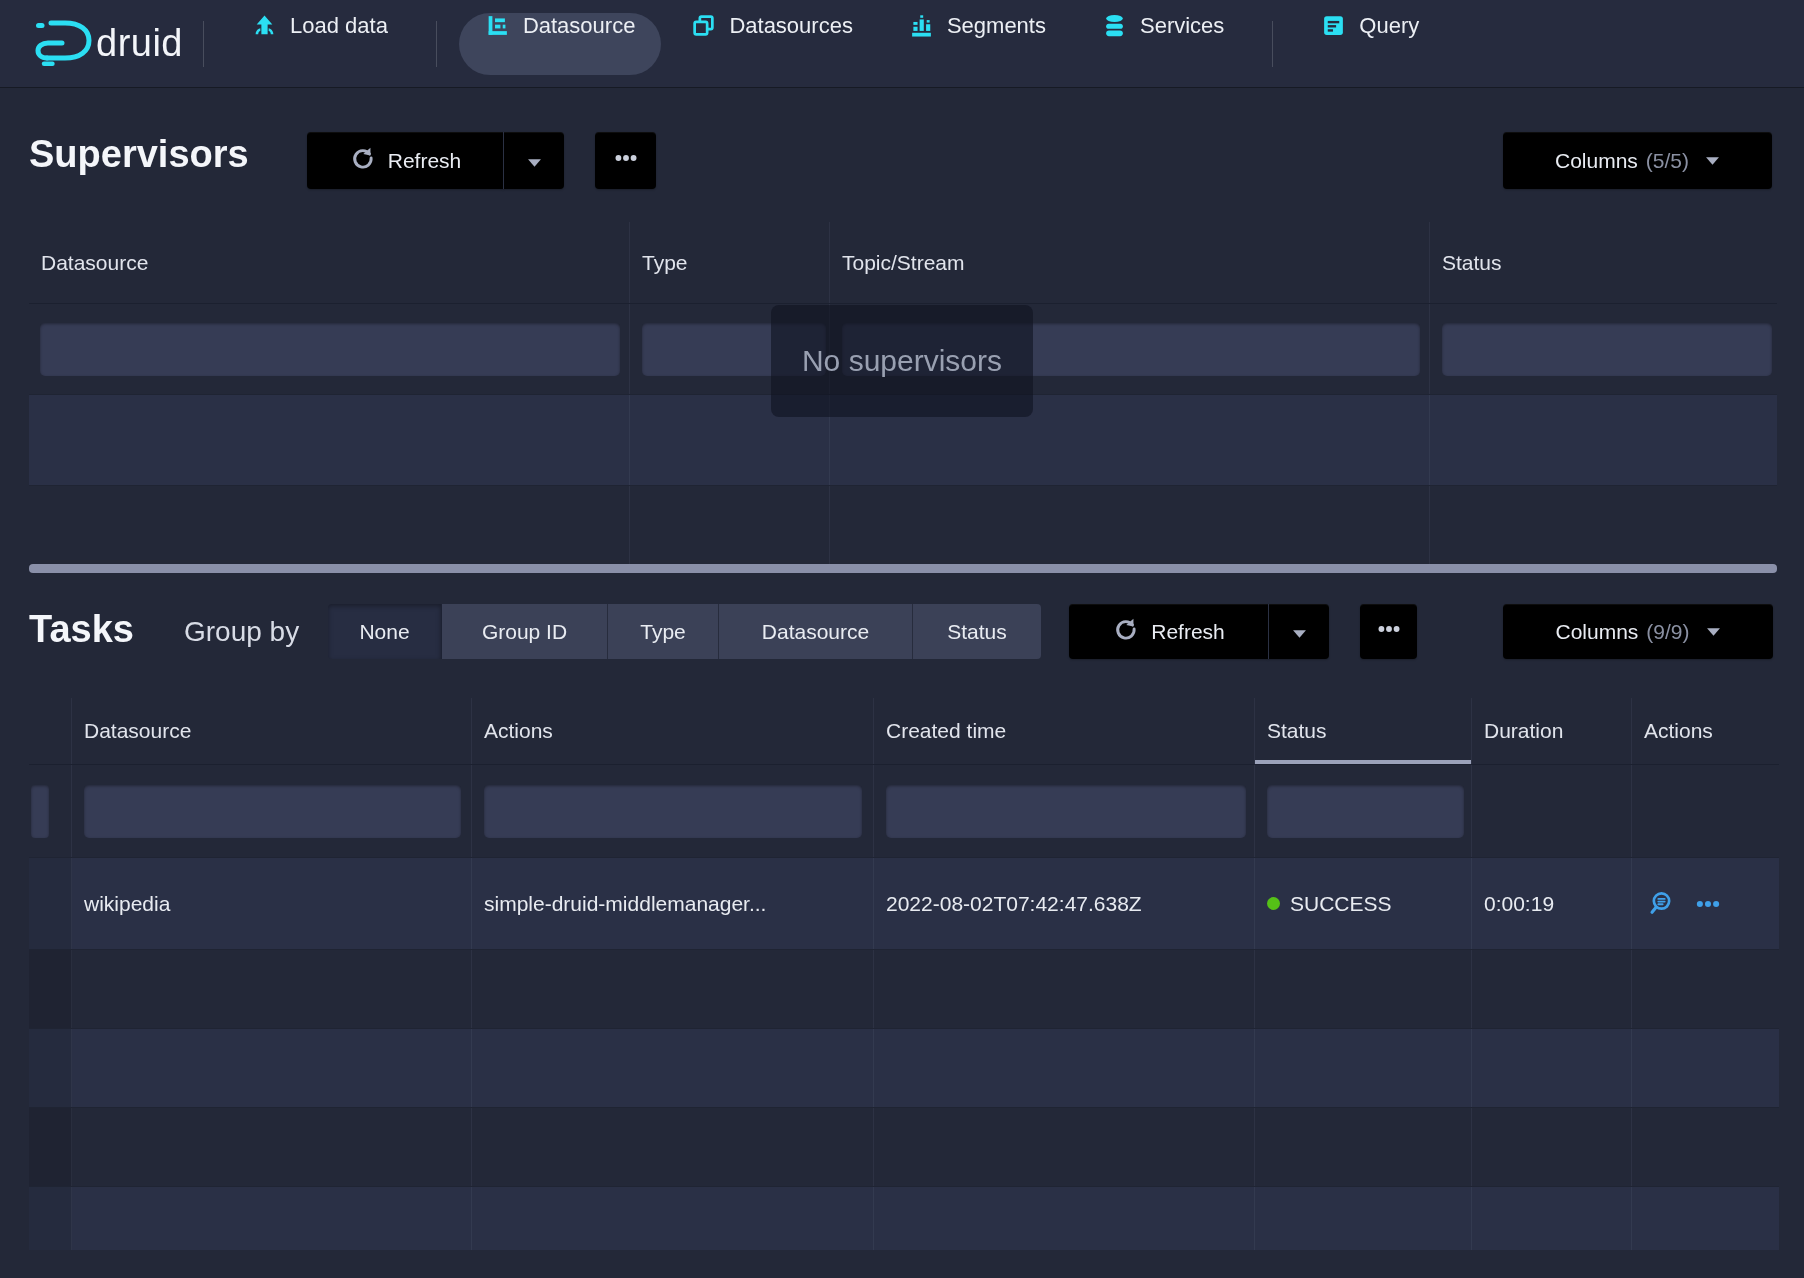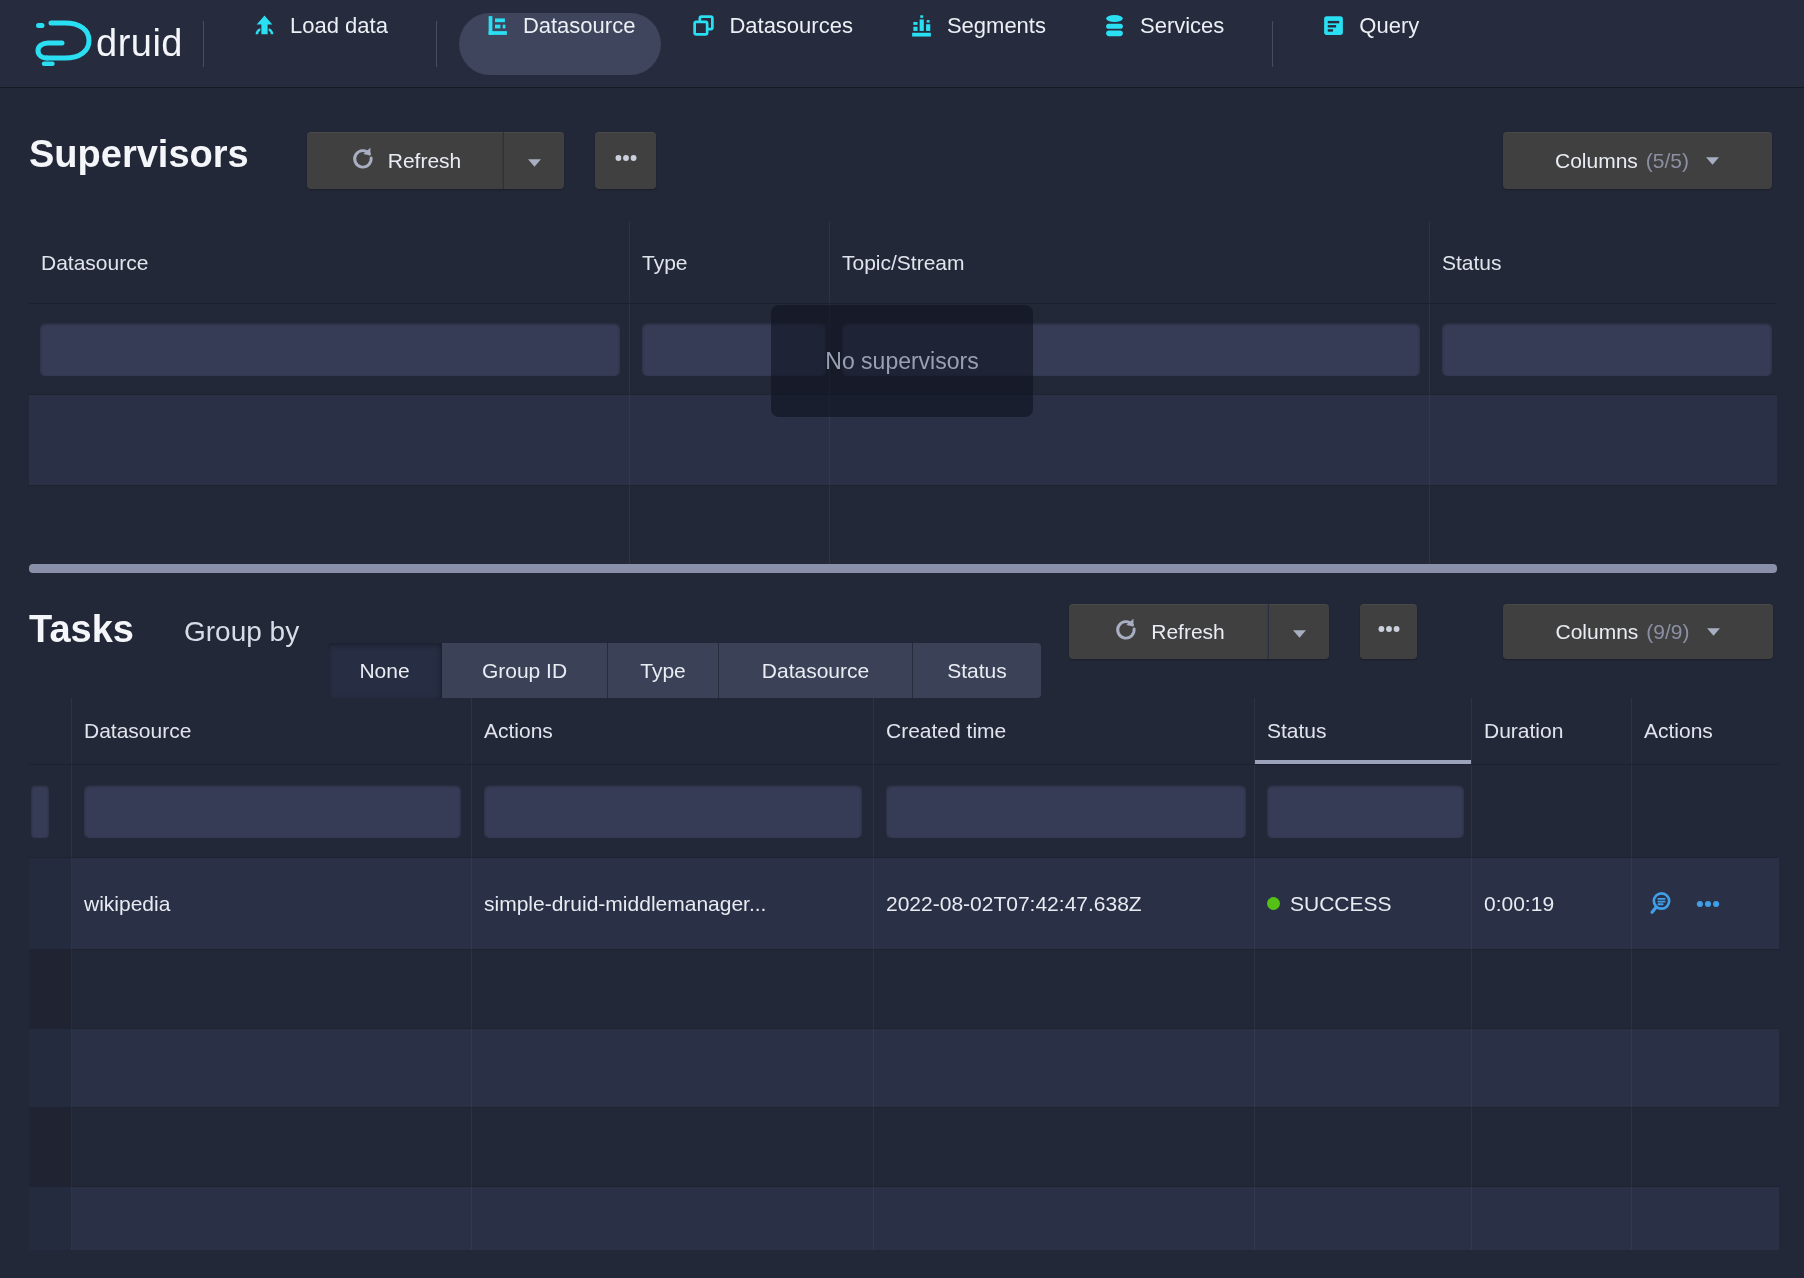--- a/index.html
+++ b/index.html
@@ -16,28 +16,28 @@
   .logo{display:flex;align-items:center;cursor:pointer;}
   .logo-text{font-size:38px;color:#F3F5F9;letter-spacing:.5px;}
   .nav-divider{width:1px;height:46px;background:rgba(255,255,255,.16);margin:0 20px;}
   .nav-item{display:flex;gap:13px;height:62px;padding:0 26px;
             border-radius:31px;font-size:22px;color:#ECEFF4;margin:0 2px;cursor:pointer;}
   .nav-item.active{background:#3E455C;}
   .nav-item svg{display:block;}
 
   
   .sec-title{position:absolute;font-size:38px;font-weight:600;color:#F4F6FA;}
-  .btn{background:#404040;color:#E9ECF2;font-size:21px;display:flex;align-items:center;
+  .btn{background:#000000;color:#E9ECF2;font-size:21px;display:flex;align-items:center;
        justify-content:center;border-radius:4px;cursor:pointer;
        box-shadow:inset 0 1px 0 rgba(255,255,255,.05),0 1px 2px rgba(0,0,0,.25);}
   .btn-group{position:absolute;display:flex;}
   .btn-main{border-radius:4px 0 0 4px;display:flex;align-items:center;gap:13px;}
   .btn-caret{border-radius:0 4px 4px 0;border-left:1px solid #2B3144;width:61px;}
   .muted{color:#8A90A2;margin-left:8px;}
-  .seg-group{position:absolute;display:flex;border-radius:4px;overflow:hidden;margin-top:39px;}
+  .seg-group{position:absolute;display:flex;border-radius:4px;overflow:hidden;}
   .seg{background:#3B4157;border-right:1px solid rgba(20,24,36,.5);font-size:21px;
        color:#E9ECF2;display:flex;align-items:center;justify-content:center;cursor:pointer;}
   .seg:last-child{border-right:none;}
   .seg.active{background:#272D42;box-shadow:inset 0 2px 5px rgba(0,0,0,.35);}
   .gb-label{position:absolute;font-size:28px;color:#D8DCE6;}
 
   
   .tbl{position:absolute;overflow:hidden;}
   .trow{display:flex;width:100%;border-bottom:1px solid #1F2433;}
   .cell{display:flex;align-items:center;padding-left:12px;font-size:21px;color:#E8EBF1;
@@ -51,21 +51,21 @@
                 box-shadow:inset 0 1px 3px rgba(0,0,0,.35);}
   
   .sc0{width:601px;}.sc1{width:200px;}.sc2{width:600px;}.sc3{width:347px;}
   
   .tc0{width:43px;padding-left:2px;}.tc1{width:400px;}.tc2{width:402px;}.tc3{width:381px;}
   .tc4{width:217px;}.tc5{width:160px;text-align:center;}.tc6{width:147px;}
   .exp-shade{background:rgba(0,0,0,.10);}
   .h-scrollbar{position:absolute;height:9px;background:var(--scrollbar);border-radius:4px;cursor:pointer;}
   .empty-overlay{position:absolute;left:771px;top:305px;width:262px;height:112px;
                  background:rgba(15,19,31,.60);border-radius:8px;display:flex;
-                 align-items:center;justify-content:center;font-size:23px;color:#99A0B1;}
+                 align-items:center;justify-content:center;font-size:30px;color:#99A0B1;}
   .status-dot{width:13px;height:13px;border-radius:50%;background:var(--success);
               display:inline-block;margin-right:10px;flex:none;}
   .actions-cell{gap:20px;padding-left:16px;}
   .icon-btn{cursor:pointer;display:flex;align-items:center;}
 </style>
 </head>
 <body>
 
 <div id="app">
 

